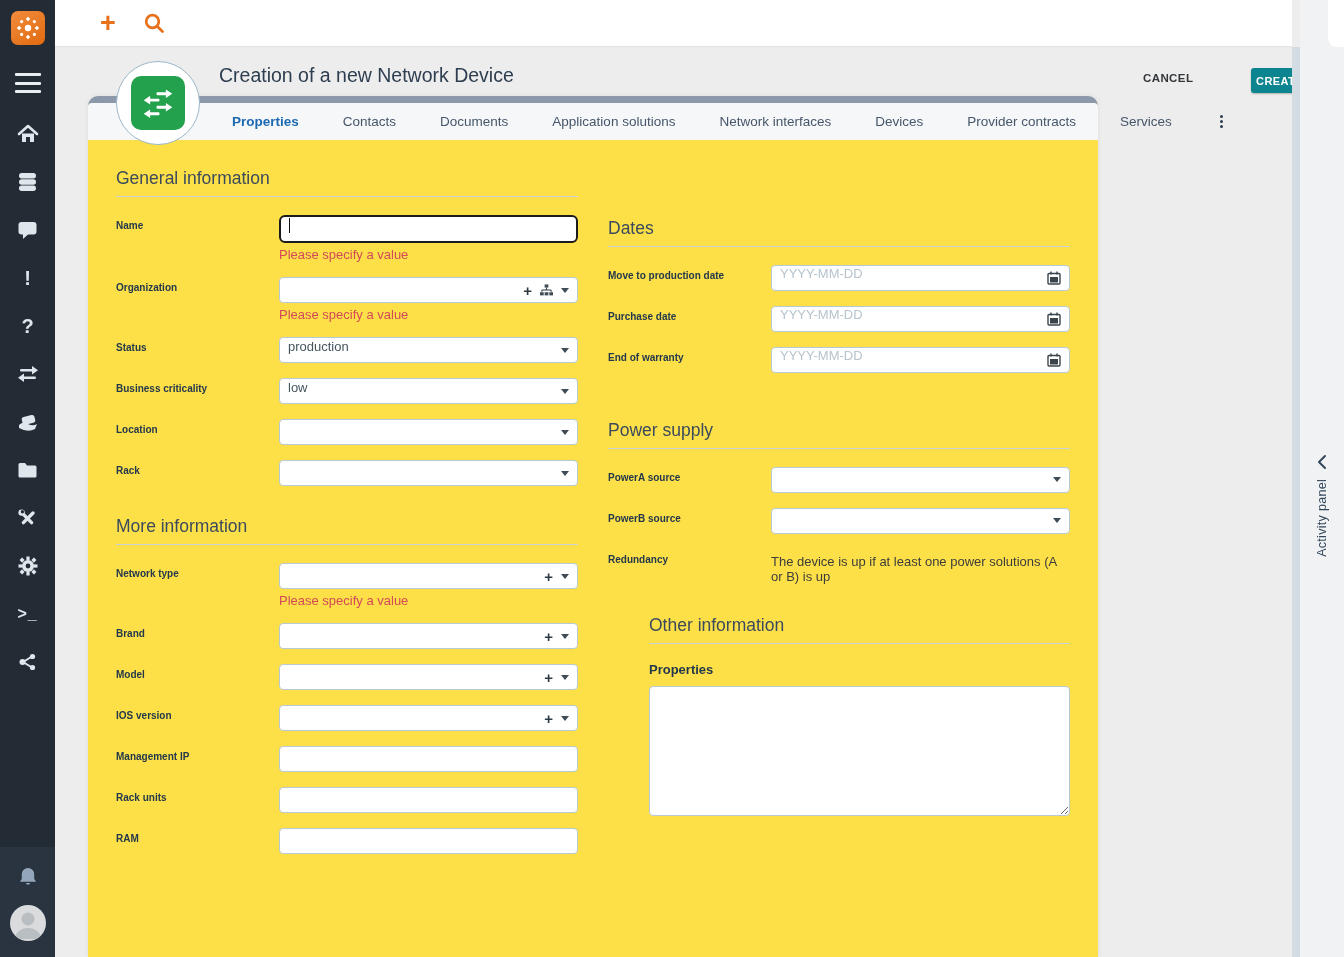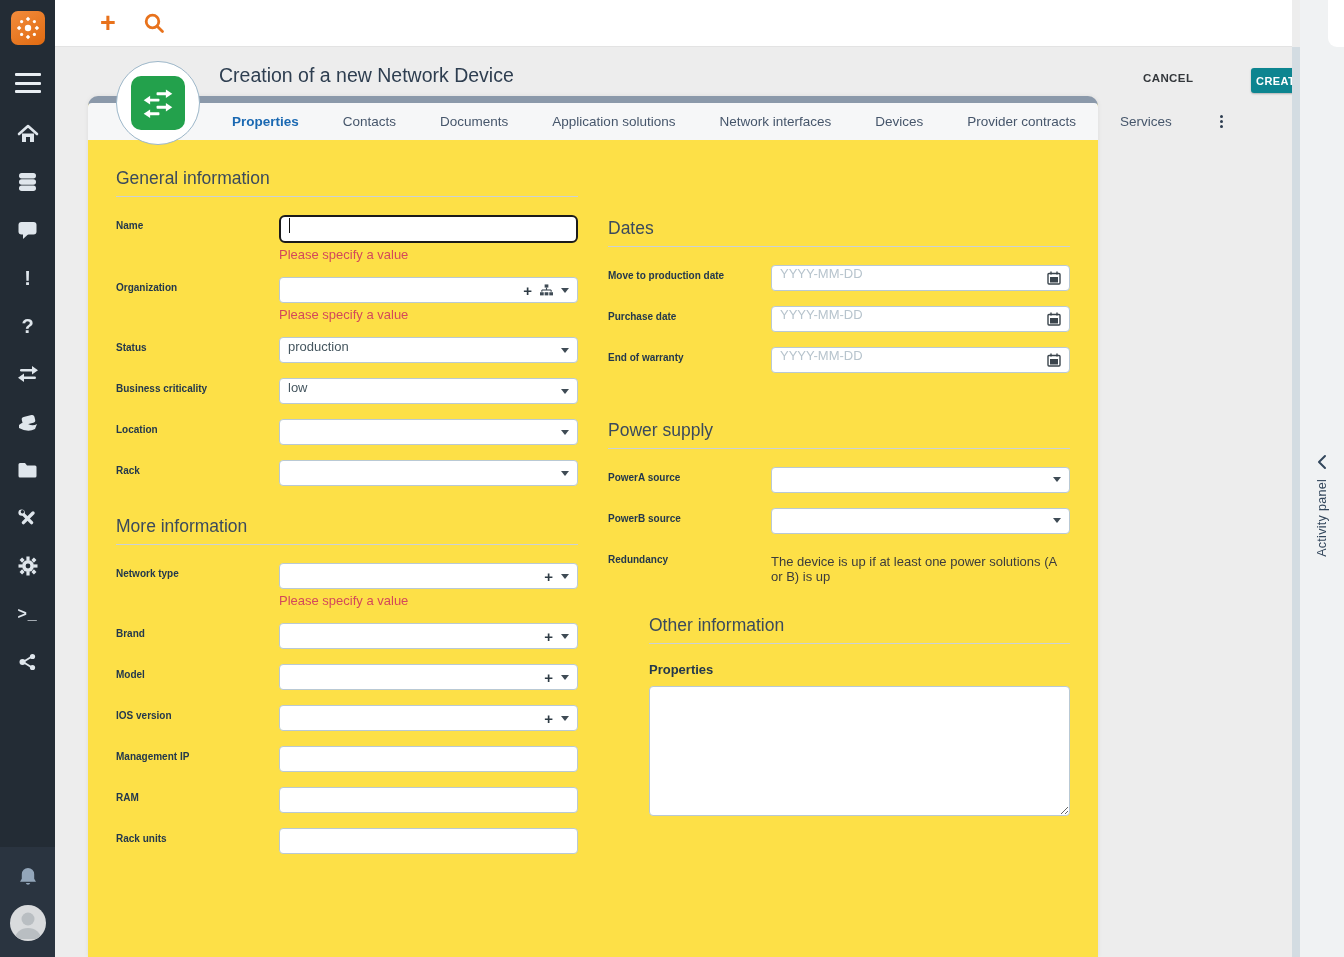--- a/index.html
+++ b/index.html
@@ -392,26 +392,26 @@
               </div>
             </div>
           </div>
 
           <div class="row">
             <span class="flabel">Management IP</span>
             <div class="fwrap"><input class="txt" type="text" style=""></div>
           </div>
 
           <div class="row">
+            <span class="flabel">Rack units</span>
+            <div class="fwrap"><input class="txt" type="text" style=""></div>
+          </div>
+
+          <div class="row">
             <span class="flabel">RAM</span>
-            <div class="fwrap"><input class="txt" type="text" style=""></div>
-          </div>
-
-          <div class="row">
-            <span class="flabel">Rack units</span>
             <div class="fwrap"><input class="txt" type="text" style=""></div>
           </div>
 
         </section>
       </div>
 
       <div class="col">
         <section>
           <h2 class="sec">Dates</h2>
 

